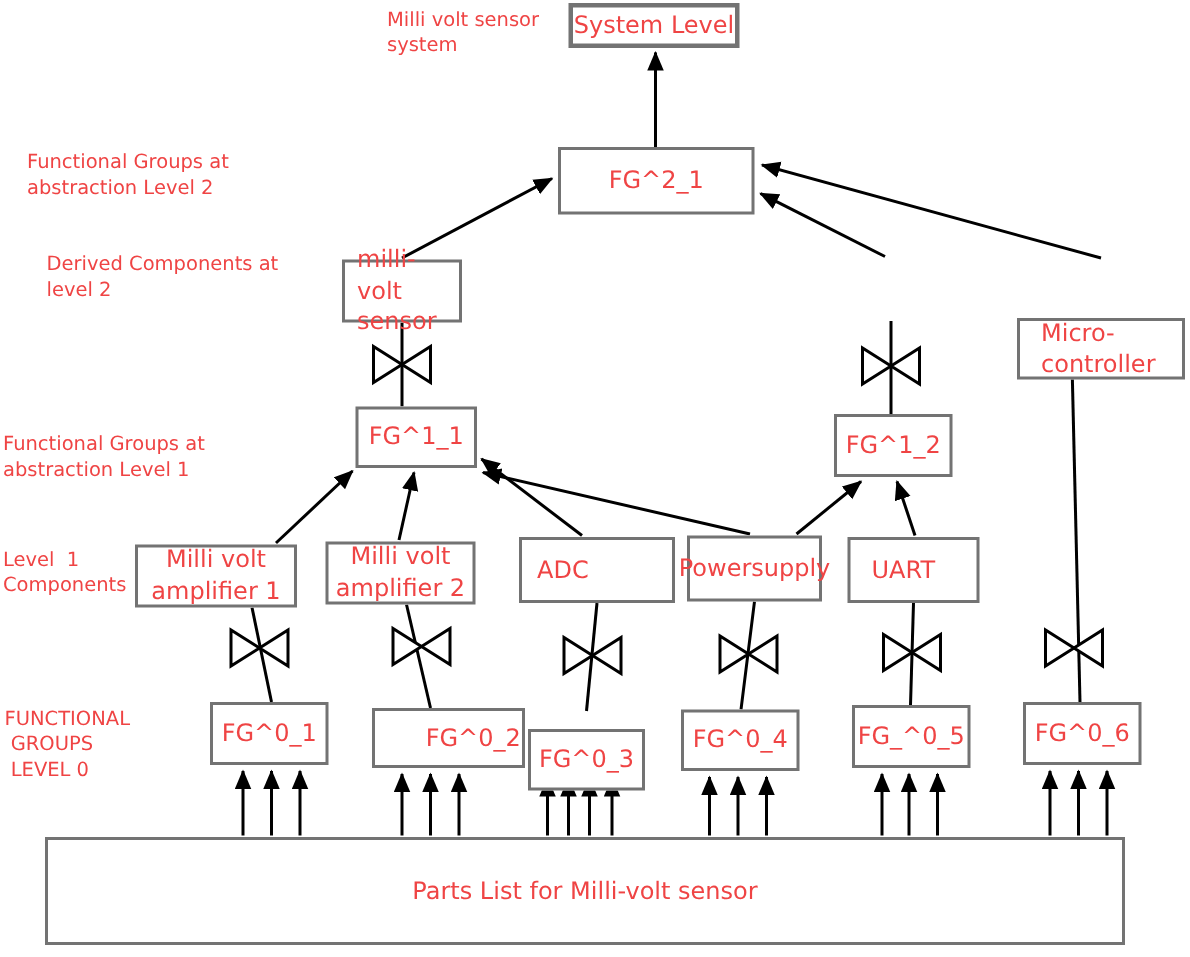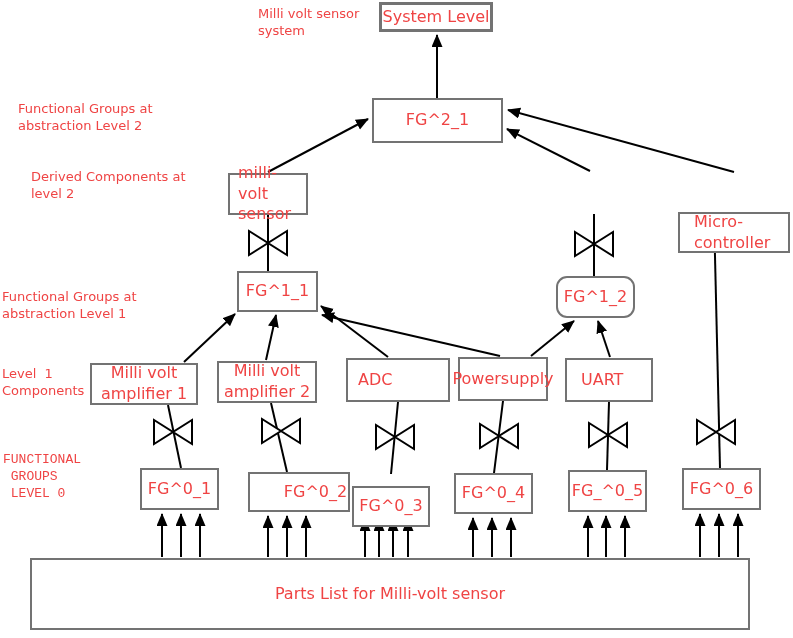--- a/index.html
+++ b/index.html
@@ -116,32 +116,32 @@
   <div class="lbl" style="left:258px;top:6px;">Milli volt sensor
 system</div>
   <div class="lbl" style="left:18px;top:101px;">Functional Groups at
 abstraction Level 2</div>
   <div class="lbl" style="left:31px;top:169px;">Derived Components at
 level 2</div>
   <div class="lbl" style="left:2px;top:289px;">Functional Groups at
 abstraction Level 1</div>
   <div class="lbl" style="left:2px;top:366px;">Level  1
 Components</div>
-  <div class="lbl" style="left:3px;top:452px;font-family:Liberation Mono, monospace;">FUNCTIONAL
+  <div class="lbl" style="left:3px;top:472px;">FUNCTIONAL
  GROUPS
  LEVEL 0</div>
 
   <div class="box" style="left:379px;top:2px;width:114px;height:30px;border-width:3px;">System Level</div>
   <div class="box" style="left:372px;top:98px;width:131px;height:45px;">FG^2_1</div>
   <div class="box alignleft" style="left:228px;top:173px;width:80px;height:42px;padding-left:8px;">milli-volt
 sensor</div>
   <div class="box alignleft" style="left:678px;top:173px;width:112px;height:41px;padding-left:14px;margin-top:39px;">Micro-
 controller</div>
   <div class="box" style="left:237px;top:271px;width:81px;height:41px;">FG^1_1</div>
-  <div class="box" style="left:556px;top:276px;width:79px;height:42px;border-radius:11px;">FG^1_2</div>
+  <div class="box" style="left:556px;top:276px;width:79px;height:42px;">FG^1_2</div>
   <div class="box" style="left:90px;top:363px;width:108px;height:42px;">Milli volt
 amplifier 1</div>
   <div class="box" style="left:217px;top:361px;width:100px;height:42px;">Milli volt
 amplifier 2</div>
   <div class="box alignleft" style="left:346px;top:358px;width:104px;height:44px;padding-left:10px;">ADC</div>
   <div class="box" style="left:458px;top:357px;width:90px;height:44px;">Powersupply</div>
   <div class="box alignleft" style="left:565px;top:358px;width:88px;height:44px;padding-left:14px;">UART</div>
   <div class="box" style="left:140px;top:468px;width:79px;height:42px;">FG^0_1</div>
   <div class="box" style="left:248px;top:472px;width:102px;height:40px;padding-left:33px;">FG^0_2</div>
   <div class="box" style="left:352px;top:474px;width:78px;height:41px;margin-top:12px;">FG^0_3</div>

